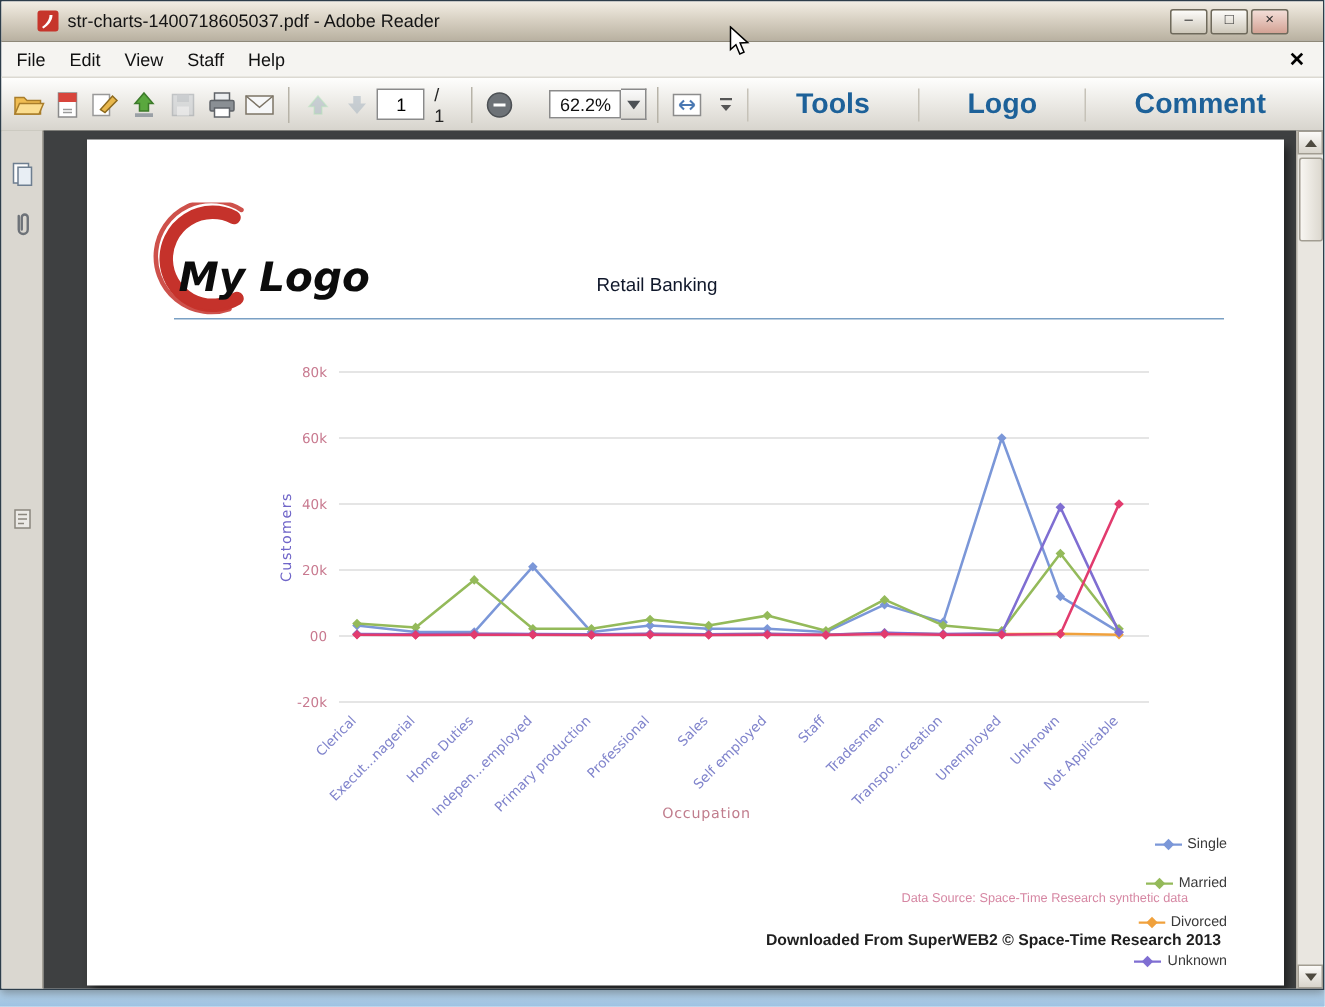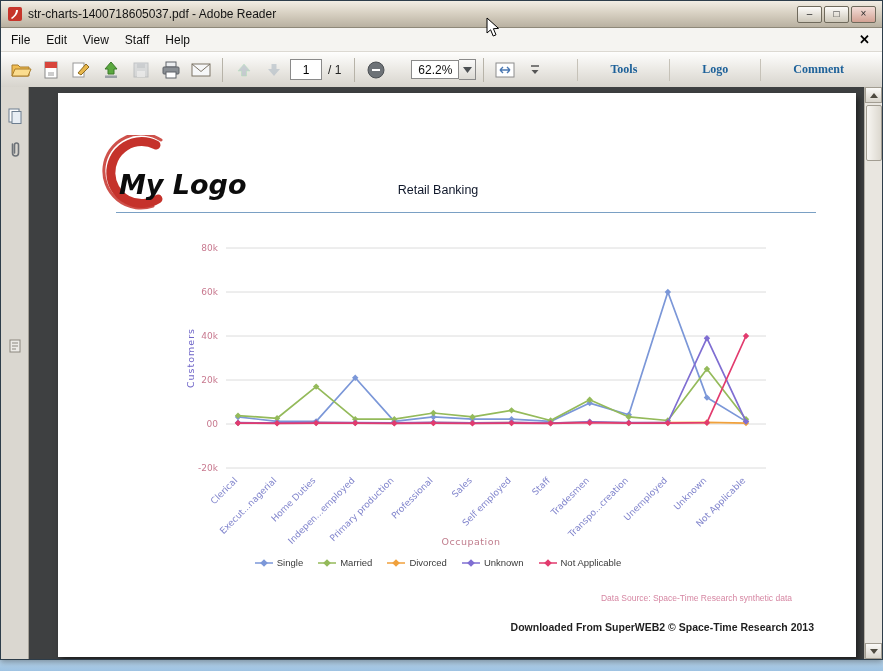--- a/index.html
+++ b/index.html
@@ -7,21 +7,21 @@
     width:883px;height:671px;position:relative;overflow:hidden;
     font-family:"Liberation Sans",sans-serif;
     background:linear-gradient(180deg,#cfe3f2 0%,#aacbe6 60%,#8fb8dc 100%);
   }
   .desktop-strip{position:absolute;left:0;bottom:0;width:883px;height:14px;
     background:linear-gradient(180deg,#c2dcef,#9dc2e2);}
   
   .window{position:absolute;left:0;top:0;width:881px;height:658px;border:1px solid #2d3d4a;
     background:#fff;z-index:1;box-shadow:0 2px 6px rgba(0,0,0,.35);}
   
-  .titlebar{height:26px;display:flex;align-items:center;padding:0 6px;
+  .titlebar{height:26px;display:flex;align-items:center;padding:0 23px;
     background:linear-gradient(180deg,#f2ede4 0%,#d9d2c4 45%,#b9b1a1 100%);
     border-bottom:1px solid #8e8879;}
   .titlebar-icon{width:16px;height:16px;margin-right:5px;flex:0 0 auto;}
   .title-text{font-size:12px;color:#141414;white-space:nowrap;}
   .win-controls{margin-left:auto;display:flex;}
   .win-btn{width:23px;height:15px;margin-left:2px;border:1px solid #6f6a5c;border-radius:2px;
     background:linear-gradient(180deg,#fdfcfa,#cdc7b9);display:flex;align-items:center;
     justify-content:center;font-size:10px;line-height:1;color:#2b2b2b;cursor:default;}
   .win-btn.close{background:linear-gradient(180deg,#f3ded8,#d3a294);}
   
@@ -39,21 +39,21 @@
   .tb-sep{width:1px;height:24px;background:#b7b3a8;margin:0 5px;}
   .page-input{width:26px;height:17px;border:1px solid #8a8a8a;font-size:12px;text-align:center;
     font-family:"Liberation Sans",sans-serif;background:#fff;}
   .page-total{font-size:12px;color:#222;margin:0 6px 0 4px;}
   .zoom-box{display:flex;align-items:center;margin-left:3px;padding-left:16px;}
   .zoom-value{width:46px;height:17px;border:1px solid #8a8a8a;background:#fff;font-size:12px;
     display:flex;align-items:center;justify-content:center;color:#111;}
   .zoom-caret{width:16px;height:19px;border:1px solid #8a8a8a;border-left:none;
     background:linear-gradient(#fafafa,#dcdad4);display:flex;align-items:center;justify-content:center;}
   .tb-right{margin-left:auto;display:flex;align-items:center;height:100%;}
-  .tb-right-btn{font-size:12px;font-weight:bold;color:#1d6199;padding:0 32px;cursor:default;font-family:Liberation Serif, serif;}
+  .tb-right-btn{font-size:19px;font-weight:bold;color:#1d6199;padding:0 32px;cursor:default;}
   .tb-right-sep{width:1px;height:22px;background:#c6c2b8;}
   
   .sidebar{position:absolute;left:0;top:86px;width:27px;bottom:0;background:#dad7d0;
     border-right:1px solid #a5a198;}
   .side-icon{width:27px;height:26px;display:flex;align-items:center;justify-content:center;cursor:default;}
   .side-icon.lower{position:absolute;top:246px;left:0;}
   .doc-area{position:absolute;left:28px;top:86px;right:0;bottom:0;background:#3e4041;overflow:hidden;}
   
   .scrollbar{position:absolute;right:0;top:0;bottom:0;width:17px;background:#e9e6e0;
     border-left:1px solid #b3afa6;}
@@ -71,21 +71,21 @@
   .page{position:absolute;left:29px;top:6px;width:798px;height:564px;background:#fff;
     box-shadow:3px 4px 6px rgba(0,0,0,.5);}
   .doc-title{position:absolute;left:0;right:38px;top:28px;text-align:center;font-size:12.5px;color:#1c1c1c;}
   .doc-subtitle{position:absolute;left:0;right:38px;top:90px;text-align:center;font-size:12.5px;color:#0f172a;}
   .title-rule{position:absolute;left:58px;top:119px;width:700px;height:1px;background:#7aa0c4;}
   .logo{position:absolute;left:36px;top:42px;width:180px;height:80px;}
   .logo text{font-family:"DejaVu Sans",sans-serif;font-style:italic;font-weight:800;font-size:27px;fill:#0c0c0c;}
   #chart-svg{position:absolute;left:100px;top:140px;}
   #chart-svg text{font-family:"DejaVu Sans",sans-serif;}
   .legend{position:absolute;left:0;right:38px;top:464px;display:flex;justify-content:center;
-    align-items:flex-start;gap:15px;}
+    align-items:flex-end;gap:15px;flex-direction:column;}
   .legend-item{display:flex;align-items:center;gap:4px;}
   .legend-label{font-size:9.5px;color:#3a3a3a;}
   .source-note{position:absolute;right:64px;top:500px;font-size:8.5px;color:#d687a3;}
   .footer-note{position:absolute;right:42px;top:528px;font-size:10.5px;font-weight:bold;color:#1f1f1f;}
   .mouse-cursor{position:absolute;left:486px;top:17px;z-index:60;}
 </style>
 </head>
 <body>
 
 <div class="desktop-strip"></div>

